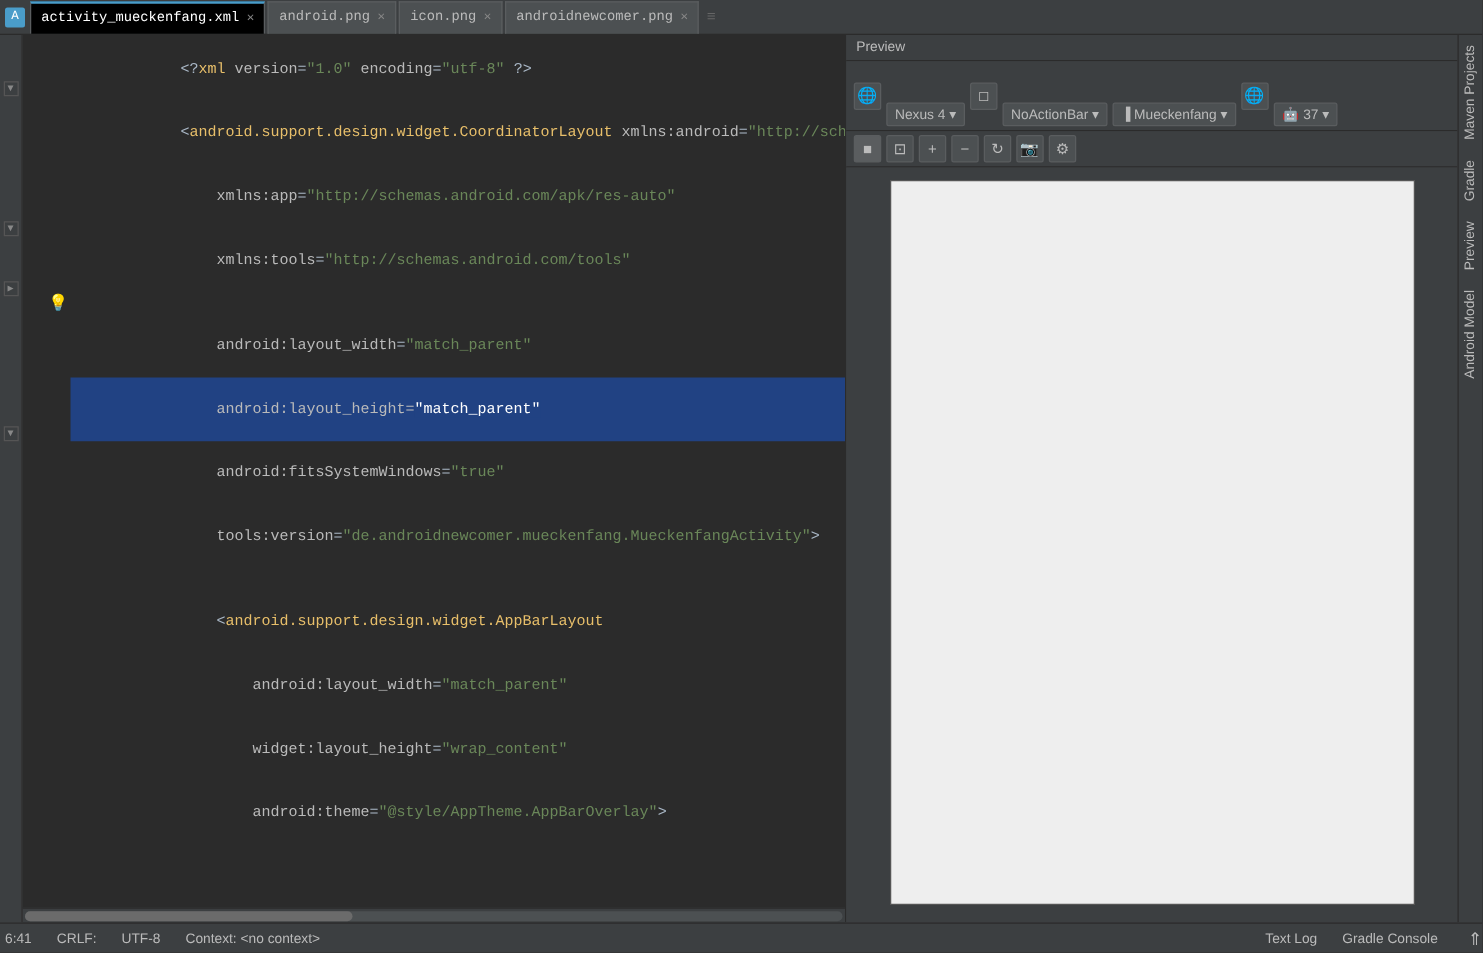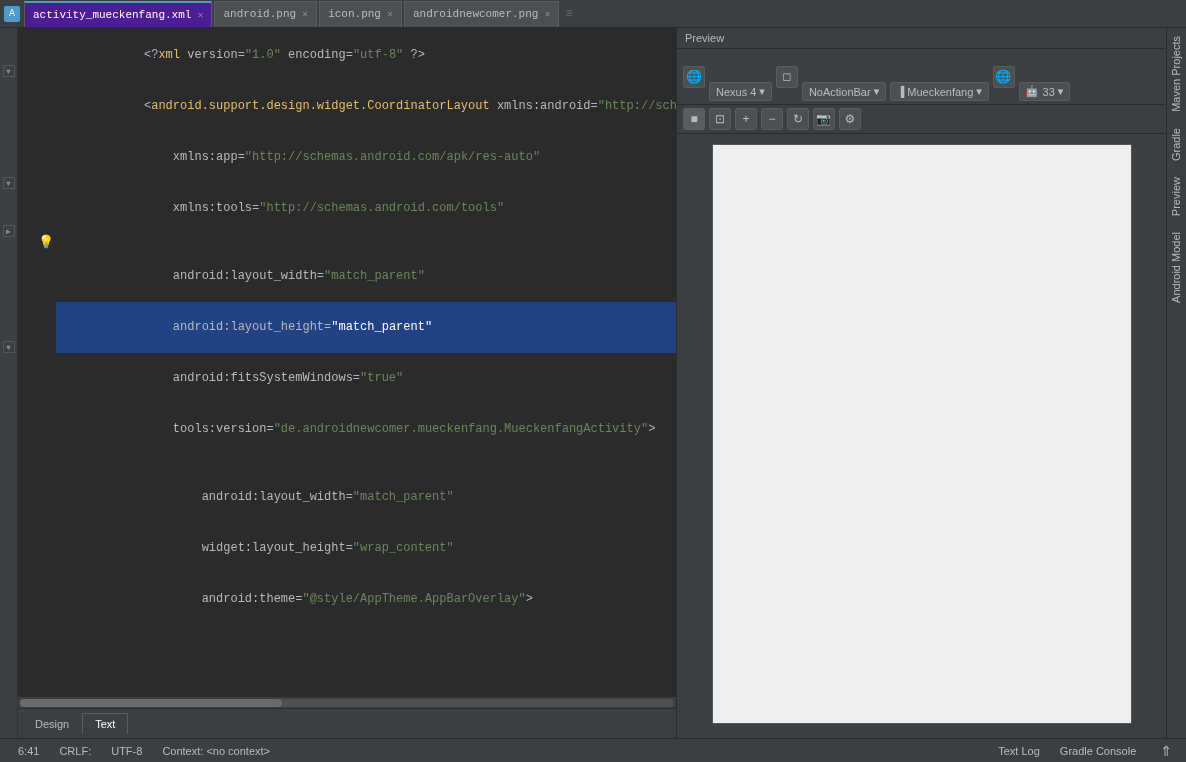--- a/index.html
+++ b/index.html
@@ -50,21 +50,21 @@
       background: #4c5052;
       border: 1px solid #5a5d5f;
       border-bottom: none;
       margin-right: 2px;
       font-size: 11px;
       color: #bbbbbb;
       cursor: pointer;
       white-space: nowrap;
     }
     .tab.active {
-      background: #4c1d95;
+      background: #000000;
       color: #ffffff;
       border-top: 2px solid #4a9dca;
       justify-content: flex-end;
     }
     .tab-close {
       margin-left: 6px;
       font-size: 10px;
       color: #888;
       cursor: pointer;
     }
@@ -235,21 +235,21 @@
       font-family: Arial, sans-serif;
     }
 
     
     .bottom-bar {
       height: 24px;
       background: #3c3f41;
       border-top: 1px solid #2b2b2b;
       display: flex;
       align-items: center;
-      padding: 0 14px;
+      padding: 0 0;
       gap: 12px;
       font-size: 11px;
       color: #bbbbbb;
       font-family: Arial, sans-serif;
       flex-shrink: 0;
     }
 
     .bottom-tabs {
       height: 30px;
       background: #3c3f41;
@@ -388,20 +388,23 @@
         <div class="code-line">
           &nbsp;&nbsp;&nbsp;&nbsp;<span class="attr-name">android:fitsSystemWindows</span>=<span class="attr-val">"true"</span>
         </div>
 
         <div class="code-line">
           &nbsp;&nbsp;&nbsp;&nbsp;<span class="attr-name">tools:version</span>=<span class="attr-val">"de.androidnewcomer.mueckenfang.MueckenfangActivity"</span><span class="xml-bracket">&gt;</span>
         </div>
 
         <div class="code-line">&nbsp;</div>
 
+        <div class="code-line">
+          &nbsp;&nbsp;&nbsp;&nbsp;<span class="xml-bracket">&lt;</span><span class="tag">android.support.design.widget.AppBarLayout</span>
+        </div>
 
         <div class="code-line">
           &nbsp;&nbsp;&nbsp;&nbsp;&nbsp;&nbsp;&nbsp;&nbsp;<span class="attr-name">android:layout_width</span>=<span class="attr-val">"match_parent"</span>
         </div>
 
         <div class="code-line">
           &nbsp;&nbsp;&nbsp;&nbsp;&nbsp;&nbsp;&nbsp;&nbsp;<span class="attr-name">widget:layout_height</span>=<span class="attr-val">"wrap_content"</span>
         </div>
 
         <div class="code-line">
@@ -416,24 +419,20 @@
 
       </div>
     </div>
 
     <div class="scrollbar-h">
       <div class="scrollbar-track">
         <div class="scrollbar-thumb"></div>
       </div>
     </div>
 
-    <div class="bottom-tabs">
-      <div class="bottom-tab">Design</div>
-      <div class="bottom-tab active">Text</div>
-    </div>
   </div>
 
   <div class="preview-panel">
     <div class="preview-header">Preview</div>
 
     <div class="preview-toolbar">
 
       <div class="preview-icon-btn" style="font-size:13px;">🌐</div>
       <div class="preview-btn">
         <span>Nexus 4</span>
@@ -450,21 +449,21 @@
       <div class="preview-btn">
         <span style="font-size:10px;">▐</span>
         <span>Mueckenfang</span>
         <span>▾</span>
       </div>
 
       <div class="preview-icon-btn" style="font-size:13px;">🌐</div>
 
       <div class="preview-btn">
         <span style="color:#7ab;">🤖</span>
-        <span>33</span>
+        <span>37</span>
         <span>▾</span>
       </div>
     </div>
 
     <div class="preview-toolbar">
       <div class="preview-icon-btn" style="background:#5a5d5f;">■</div>
       <div class="preview-icon-btn">⊡</div>
       <div class="preview-icon-btn">+</div>
       <div class="preview-icon-btn">−</div>
       <div class="preview-icon-btn">↻</div>

